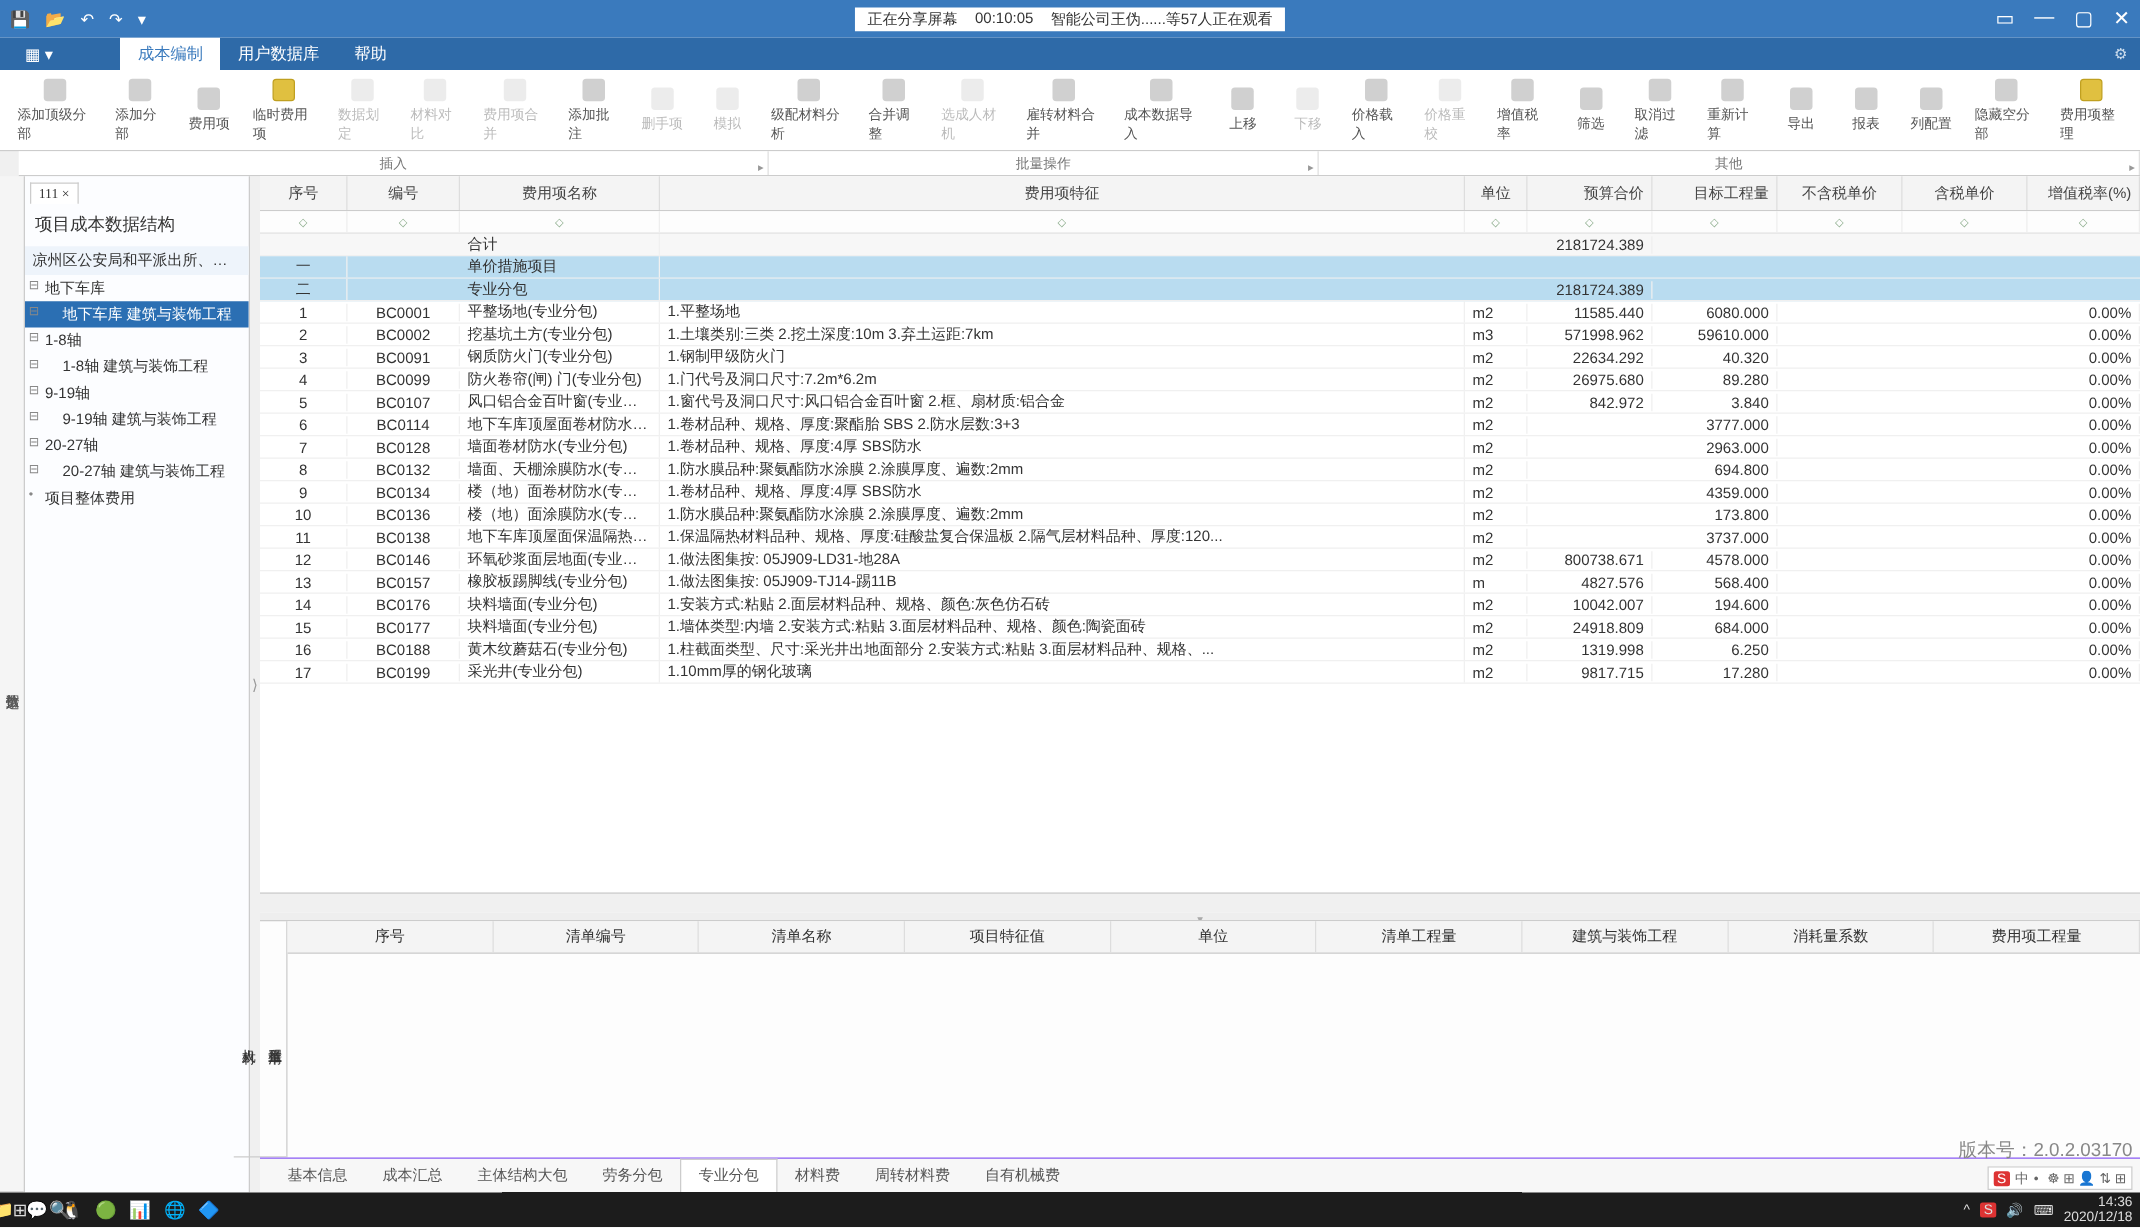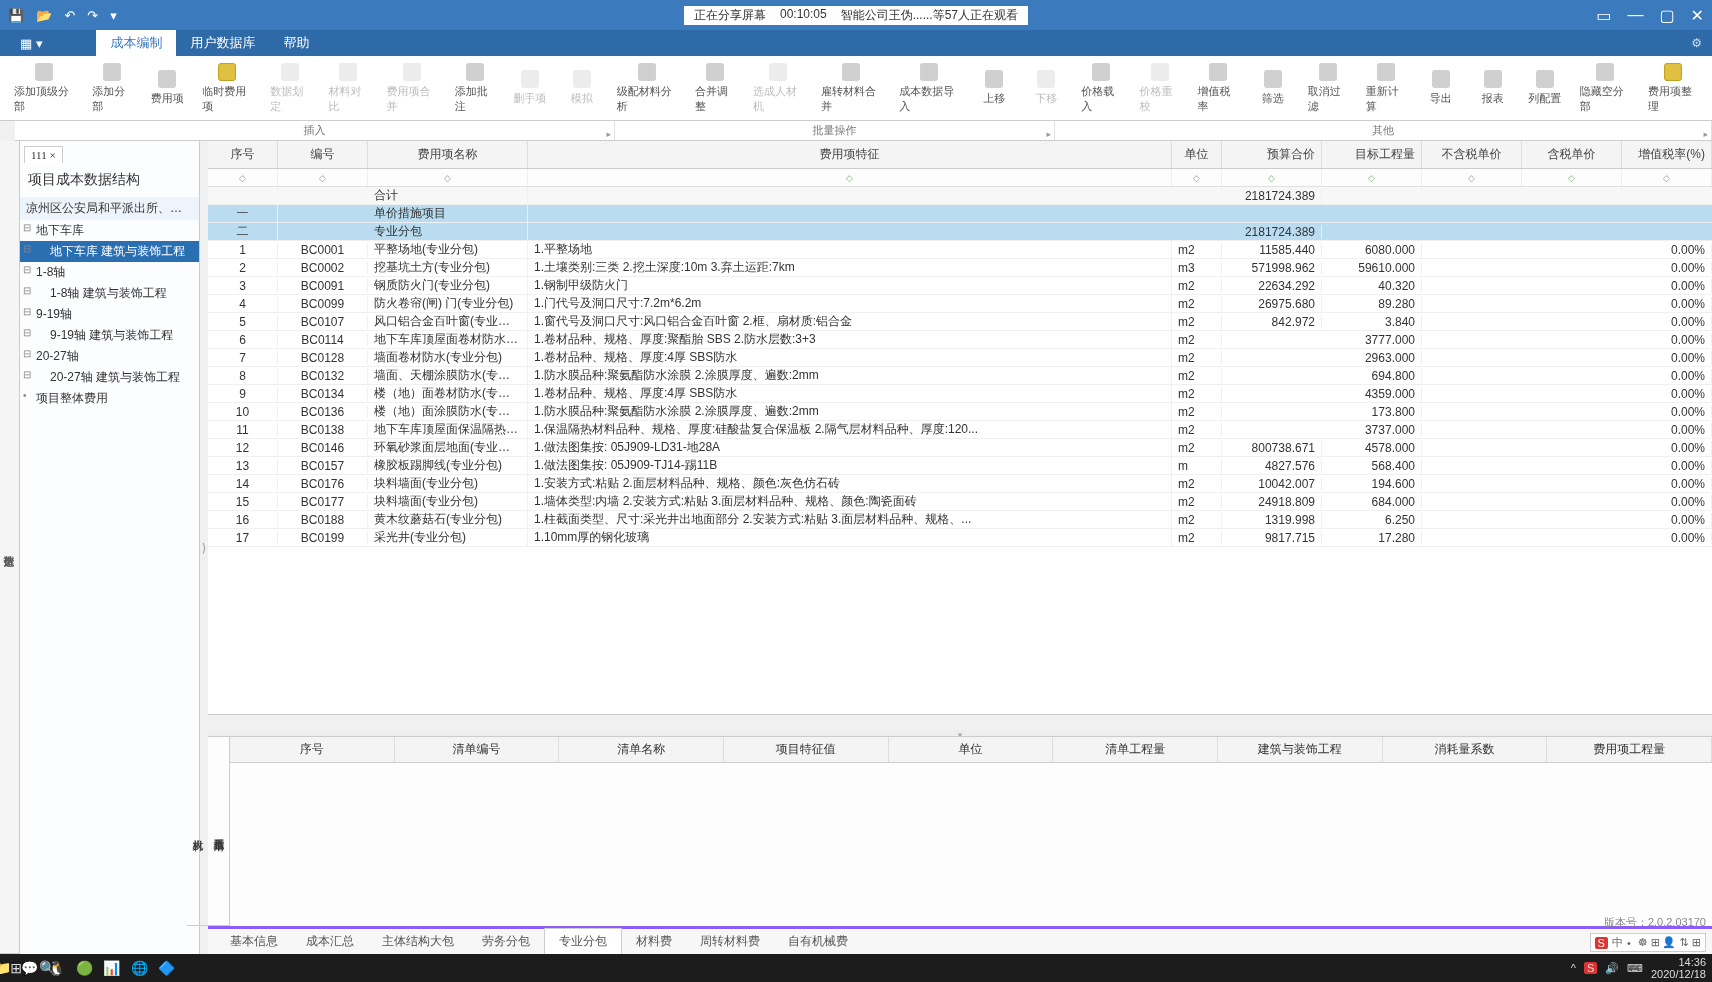--- a/index.html
+++ b/index.html
@@ -161,37 +161,37 @@
   width:22px; display:flex; flex-direction:column;
   writing-mode:vertical-rl; font-size:11px; border-right:1px solid #ccc;
 }
 .sub-panel .vtabs span { border-bottom:1px solid #ccc; padding:8px 3px; text-align:center; cursor:pointer;}
 .sub-grid { flex:1;}
 .sub-head { display:flex; border-bottom:1px solid #ccc; background:#f4f4f4;}
 .sub-head > div { border-right:1px solid #ddd; padding:4px 6px; text-align:center; font-size:12px; flex:1;}
 
 
 .bottom-tabs {
-  height:28px; border-top:3px solid #8b5cf6; display:flex; align-items:center;
+  height:28px; border-top:1px solid #8b5cf6; display:flex; align-items:center;
   background:#f7f7f7; padding-left:8px;
 }
 .bottom-tabs .btab {
   padding:4px 14px; cursor:pointer; color:#555; font-size:12px;
 }
 .bottom-tabs .btab.active { background:#fff; border:1px solid #ccc; border-bottom:1px solid #fff;}
 
 
 .tray {
   position:fixed; right:6px; bottom:30px;
   display:flex; gap:6px; align-items:center; font-size:11px; color:#666;
 }
 .tray .badge {
   background:#fff; border:1px solid #ccc; padding:1px 4px; display:flex; gap:4px; align-items:center;
 }
-.version { position:fixed; right:6px; bottom:52px; font-size:11px; color:#888;}
+.version { position:fixed; right:6px; bottom:52px; font-size:15px; color:#888;}
 .taskbar {
   position:fixed; bottom:0; left:0; right:0; height:28px;
   background:#1c1c1c; display:flex; align-items:center; padding:0 6px; color:#ddd;
 }
 .taskbar .tb-left { display:flex; gap:12px; align-items:center;}
 .taskbar .tb-left span { width:20px; height:20px; display:inline-flex; align-items:center; justify-content:center; font-size:14px;}
 .taskbar .tb-right { margin-left:auto; display:flex; gap:8px; align-items:center; font-size:11px;}
 .taskbar .tb-clock { text-align:right; line-height:1.1;}
 </style>
 </head>

